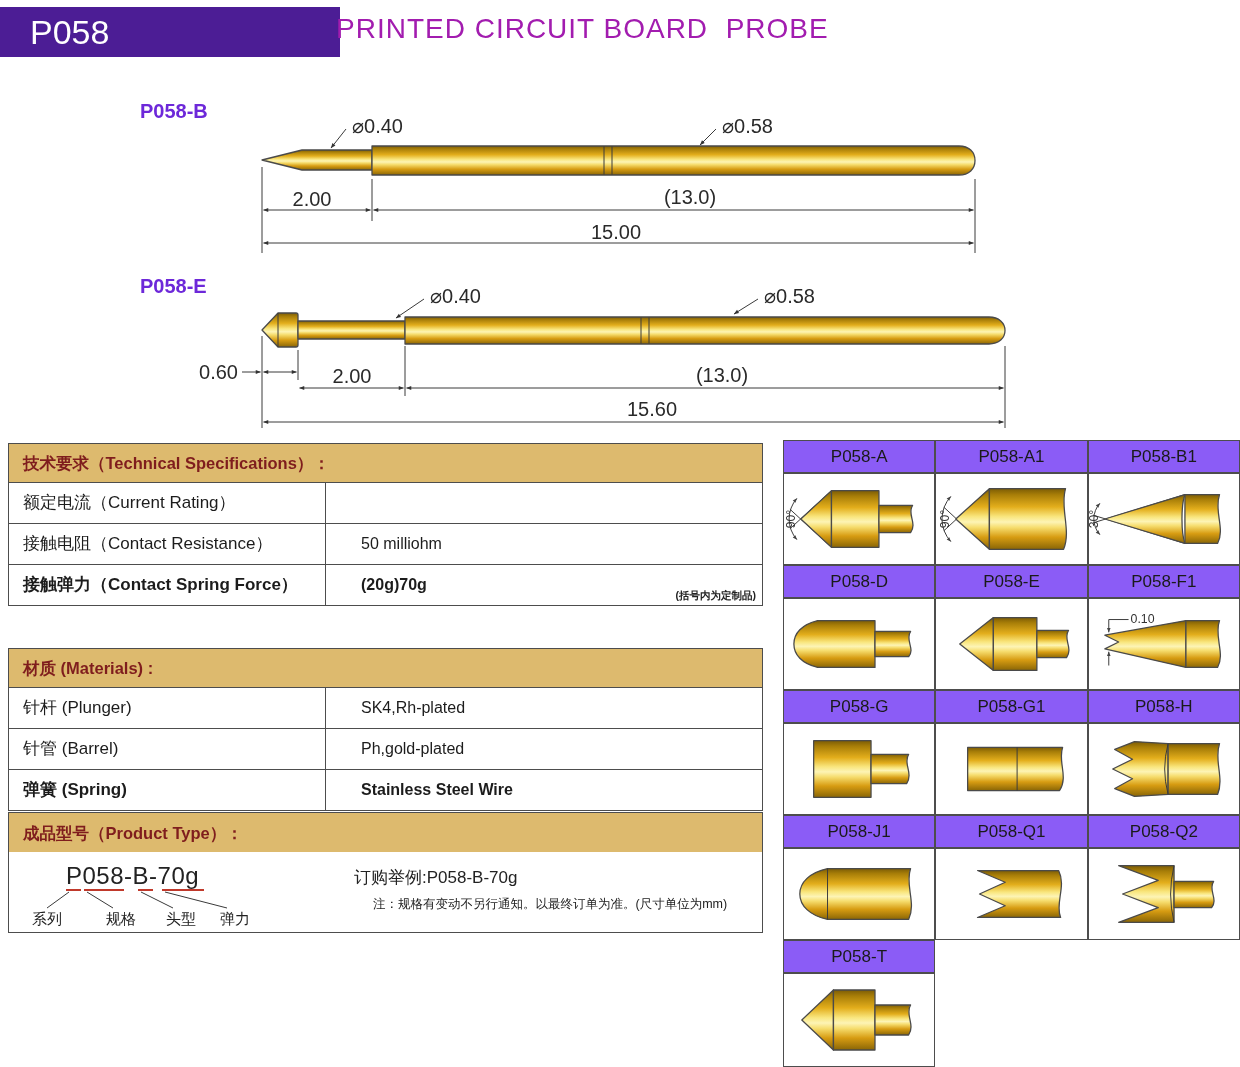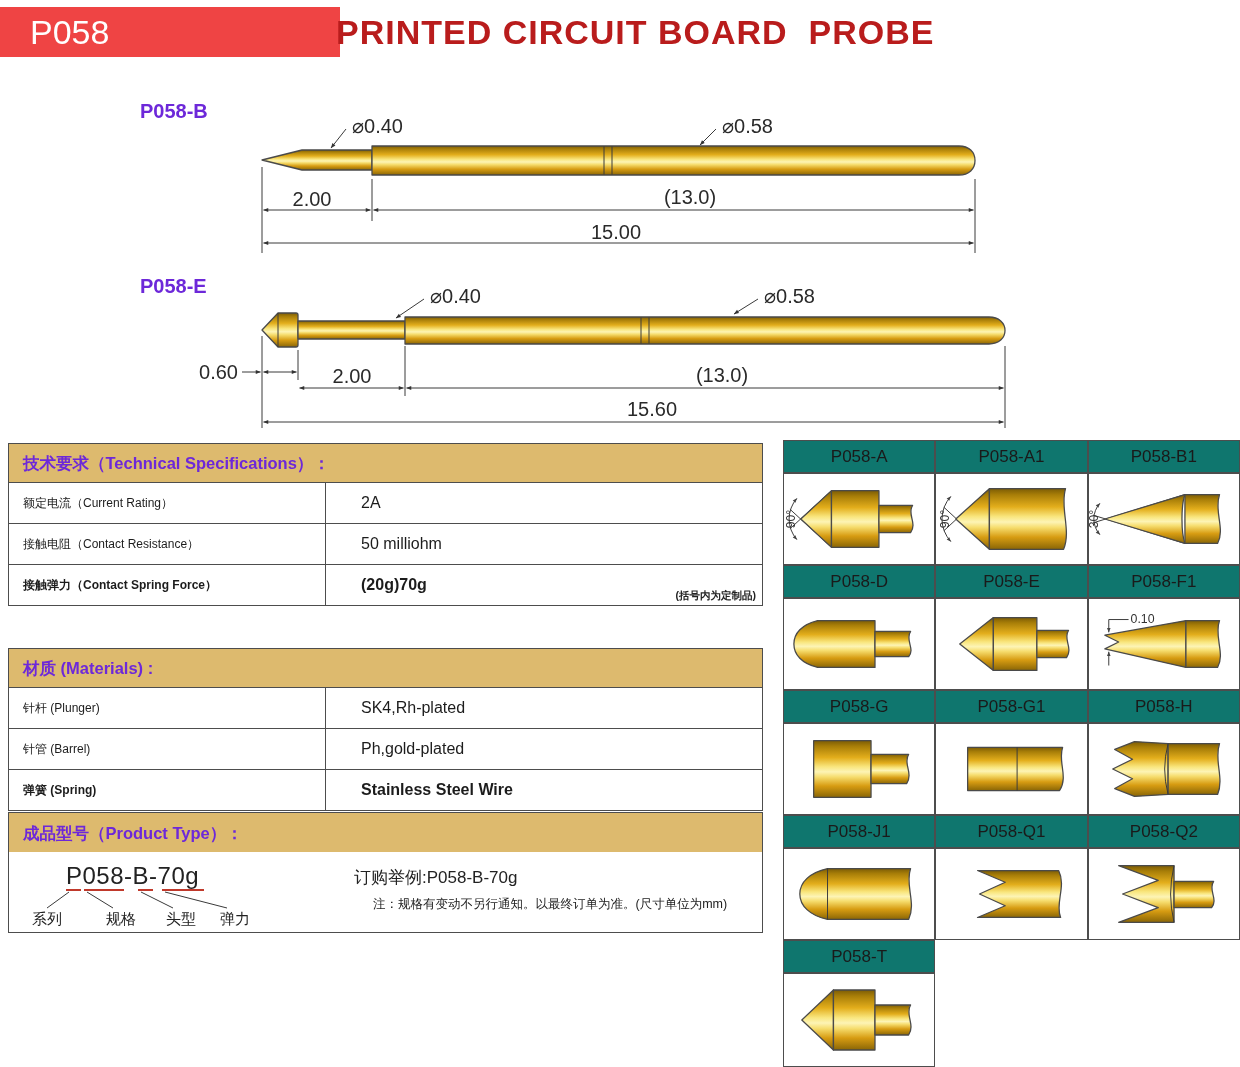--- a/index.html
+++ b/index.html
@@ -1,36 +1,36 @@
 <!DOCTYPE html>
 <html><head>
 <meta charset="utf-8">
 <style>
   html,body{margin:0;padding:0;background:#fff;}
   body{width:1240px;height:1067px;position:relative;font-family:"Liberation Sans",sans-serif;color:#1c1c1c;overflow:hidden;}
   .abs{position:absolute;}
   
-  .brand-box{left:0;top:7px;width:340px;height:50px;background:#ef4444;color:#fff;font-size:34px;line-height:50px;padding-left:30px;box-sizing:border-box;}
-  .doc-title{left:336px;top:13px;font-size:34px;font-weight:bold;color:#b91c1c;letter-spacing:1px;white-space:pre;}
+  .brand-box{left:0;top:7px;width:340px;height:50px;background:#4c1d95;color:#fff;font-size:34px;line-height:50px;padding-left:30px;box-sizing:border-box;}
+  .doc-title{left:336px;top:13px;font-size:28px;font-weight:normal;color:#a21caf;letter-spacing:1px;white-space:pre;}
   .draw-label{font-size:20px;font-weight:bold;color:#6d28d9;}
   
   .panel{left:8px;width:755px;border:1.5px solid #4d4d4d;box-sizing:border-box;background:#fff;}
-  .t-head{background:#ddba6e;border-bottom:1.5px solid #4d4d4d;height:38px;line-height:38px;padding-left:14px;font-size:16.5px;font-weight:bold;color:#6d28d9;}
+  .t-head{background:#ddba6e;border-bottom:1.5px solid #4d4d4d;height:38px;line-height:38px;padding-left:14px;font-size:16.5px;font-weight:bold;color:#7f1d1d;}
   .t-row{display:flex;height:40px;border-bottom:1.5px solid #4d4d4d;position:relative;}
   .t-row:last-child{border-bottom:none;font-weight:bold;}
-  .t-label{width:317px;border-right:1.5px solid #4d4d4d;box-sizing:border-box;line-height:40px;padding-left:14px;font-size:12px;}
+  .t-label{width:317px;border-right:1.5px solid #4d4d4d;box-sizing:border-box;line-height:40px;padding-left:14px;font-size:17px;}
   .t-value{flex:1;line-height:40px;padding-left:35px;font-size:16px;}
   .t-note{position:absolute;right:6px;bottom:2px;font-size:10.5px;color:#222;text-align:center;}
   
   .pt-body{position:relative;height:81px;border:1.5px solid #4d4d4d;border-top:none;box-sizing:border-box;background:#fff;}
   .order-example{left:345px;top:14px;font-size:17px;color:#222;}
   .order-note{left:345px;top:44px;font-size:12.5px;color:#222;margin-left:19px;}
   
   .tip-grid{left:783px;top:440px;width:457px;height:627px;display:grid;grid-template-columns:repeat(3,1fr);grid-template-rows:33px 92px 33px 92px 33px 92px 33px 92px 33px 94px;}
-  .gh{border:1px solid #4d4d4d;background:#0f766e;display:flex;align-items:center;justify-content:center;font-size:17px;color:#1a1a1a;text-align:right;}
+  .gh{border:1px solid #4d4d4d;background:#8b5cf6;display:flex;align-items:center;justify-content:center;font-size:17px;color:#1a1a1a;text-align:right;}
   .gc{border:1px solid #4d4d4d;background:#fff;}
   .gc svg{display:block;width:100%;height:100%;}
   
   text.dim{font-family:"Liberation Sans",sans-serif;font-size:20px;fill:#2a2a2a;}
   text.ann{font-family:"Liberation Sans",sans-serif;font-size:12.5px;fill:#333;}
   text.code{font-family:"Liberation Sans",sans-serif;font-size:24px;fill:#222;letter-spacing:0.5px;}
   text.cpart{font-family:"Liberation Sans",sans-serif;font-size:15px;fill:#222;}
   .outline{stroke:#4a4a4a;stroke-width:1.3;stroke-linejoin:round;}
   .thin{stroke:#3a3a3a;stroke-width:1;fill:none;}
 </style>
@@ -104,21 +104,20 @@
   <text class="dim" x="238" y="109" text-anchor="end">0.60</text>
   <text class="dim" x="352" y="113" text-anchor="middle">2.00</text>
   <text class="dim" x="722" y="112" text-anchor="middle">(13.0)</text>
   <text class="dim" x="652" y="146" text-anchor="middle">15.60</text>
 </svg>
 
 <div class="abs panel" style="top:443px">
   <div class="t-head">技术要求（Technical Specifications）：</div>
   <div class="t-row">
     <div class="t-label">额定电流（Current Rating）</div>
-    <div class="t-value">2A</div>
   </div>
   <div class="t-row">
     <div class="t-label">接触电阻（Contact Resistance）</div>
     <div class="t-value">50 milliohm</div>
   </div>
   <div class="t-row">
     <div class="t-label">接触弹力（Contact Spring Force）</div>
     <div class="t-value">(20g)70g</div>
     <div class="t-note">(括号内为定制品)</div>
   </div>

